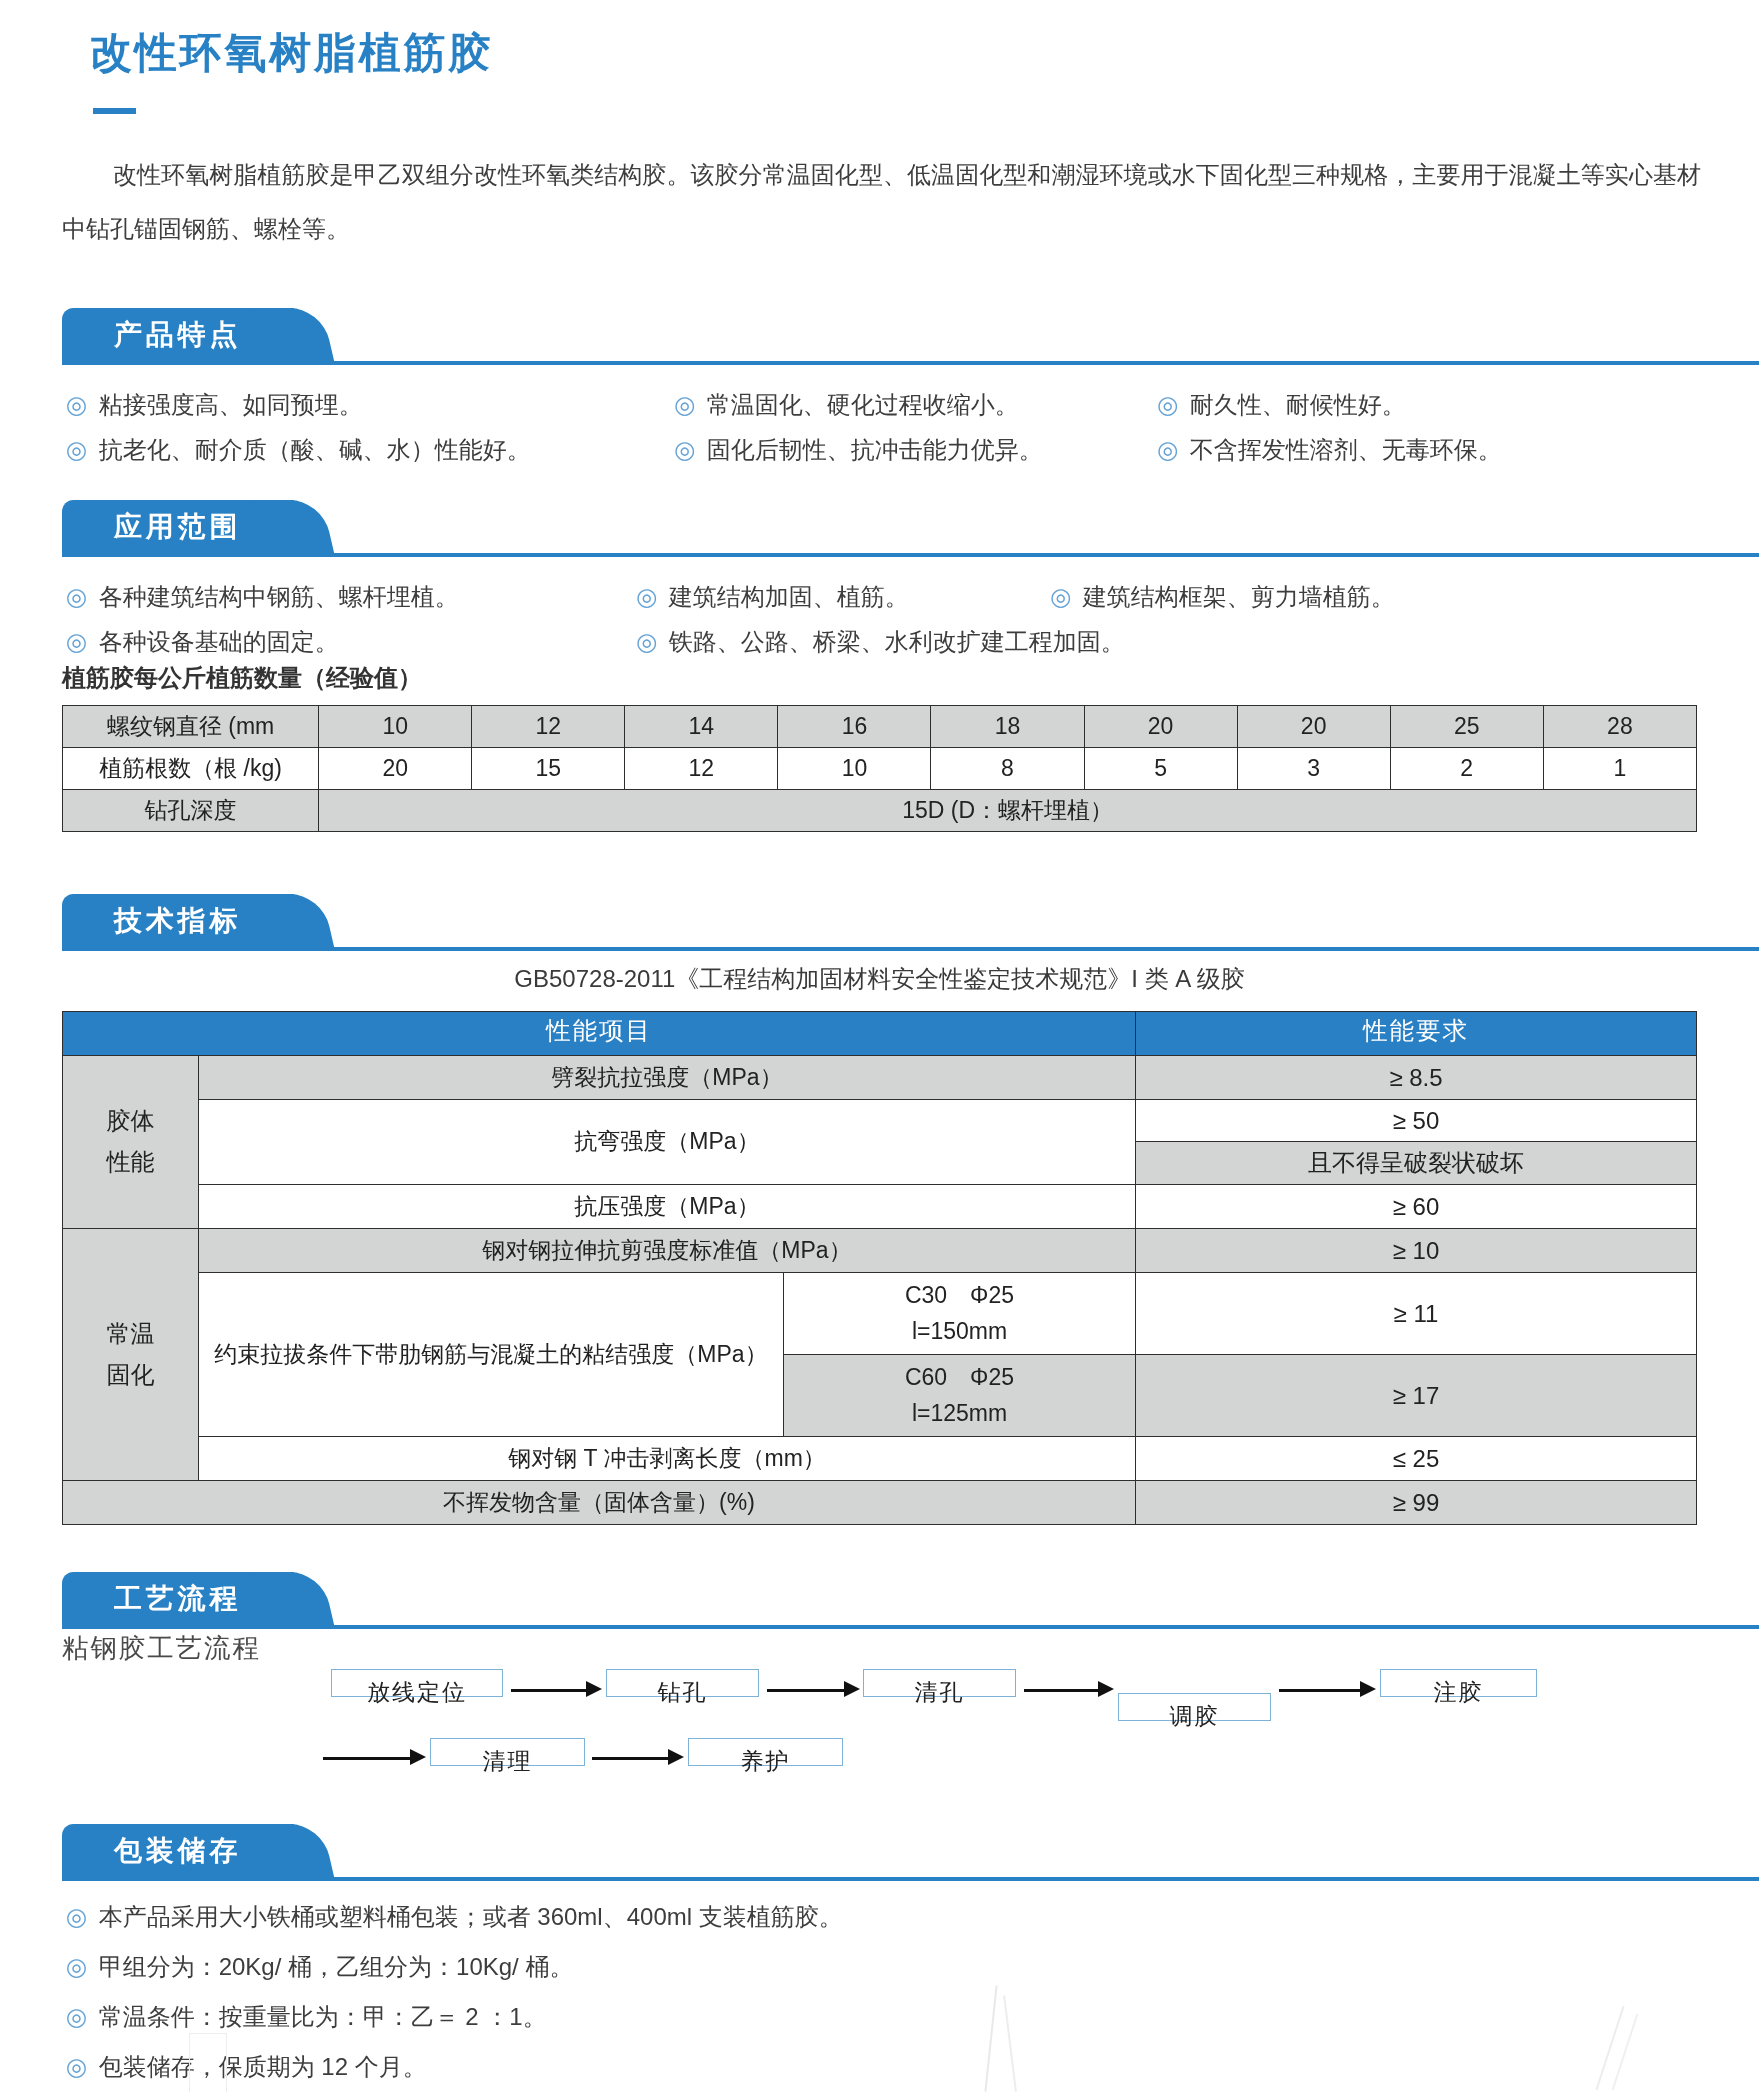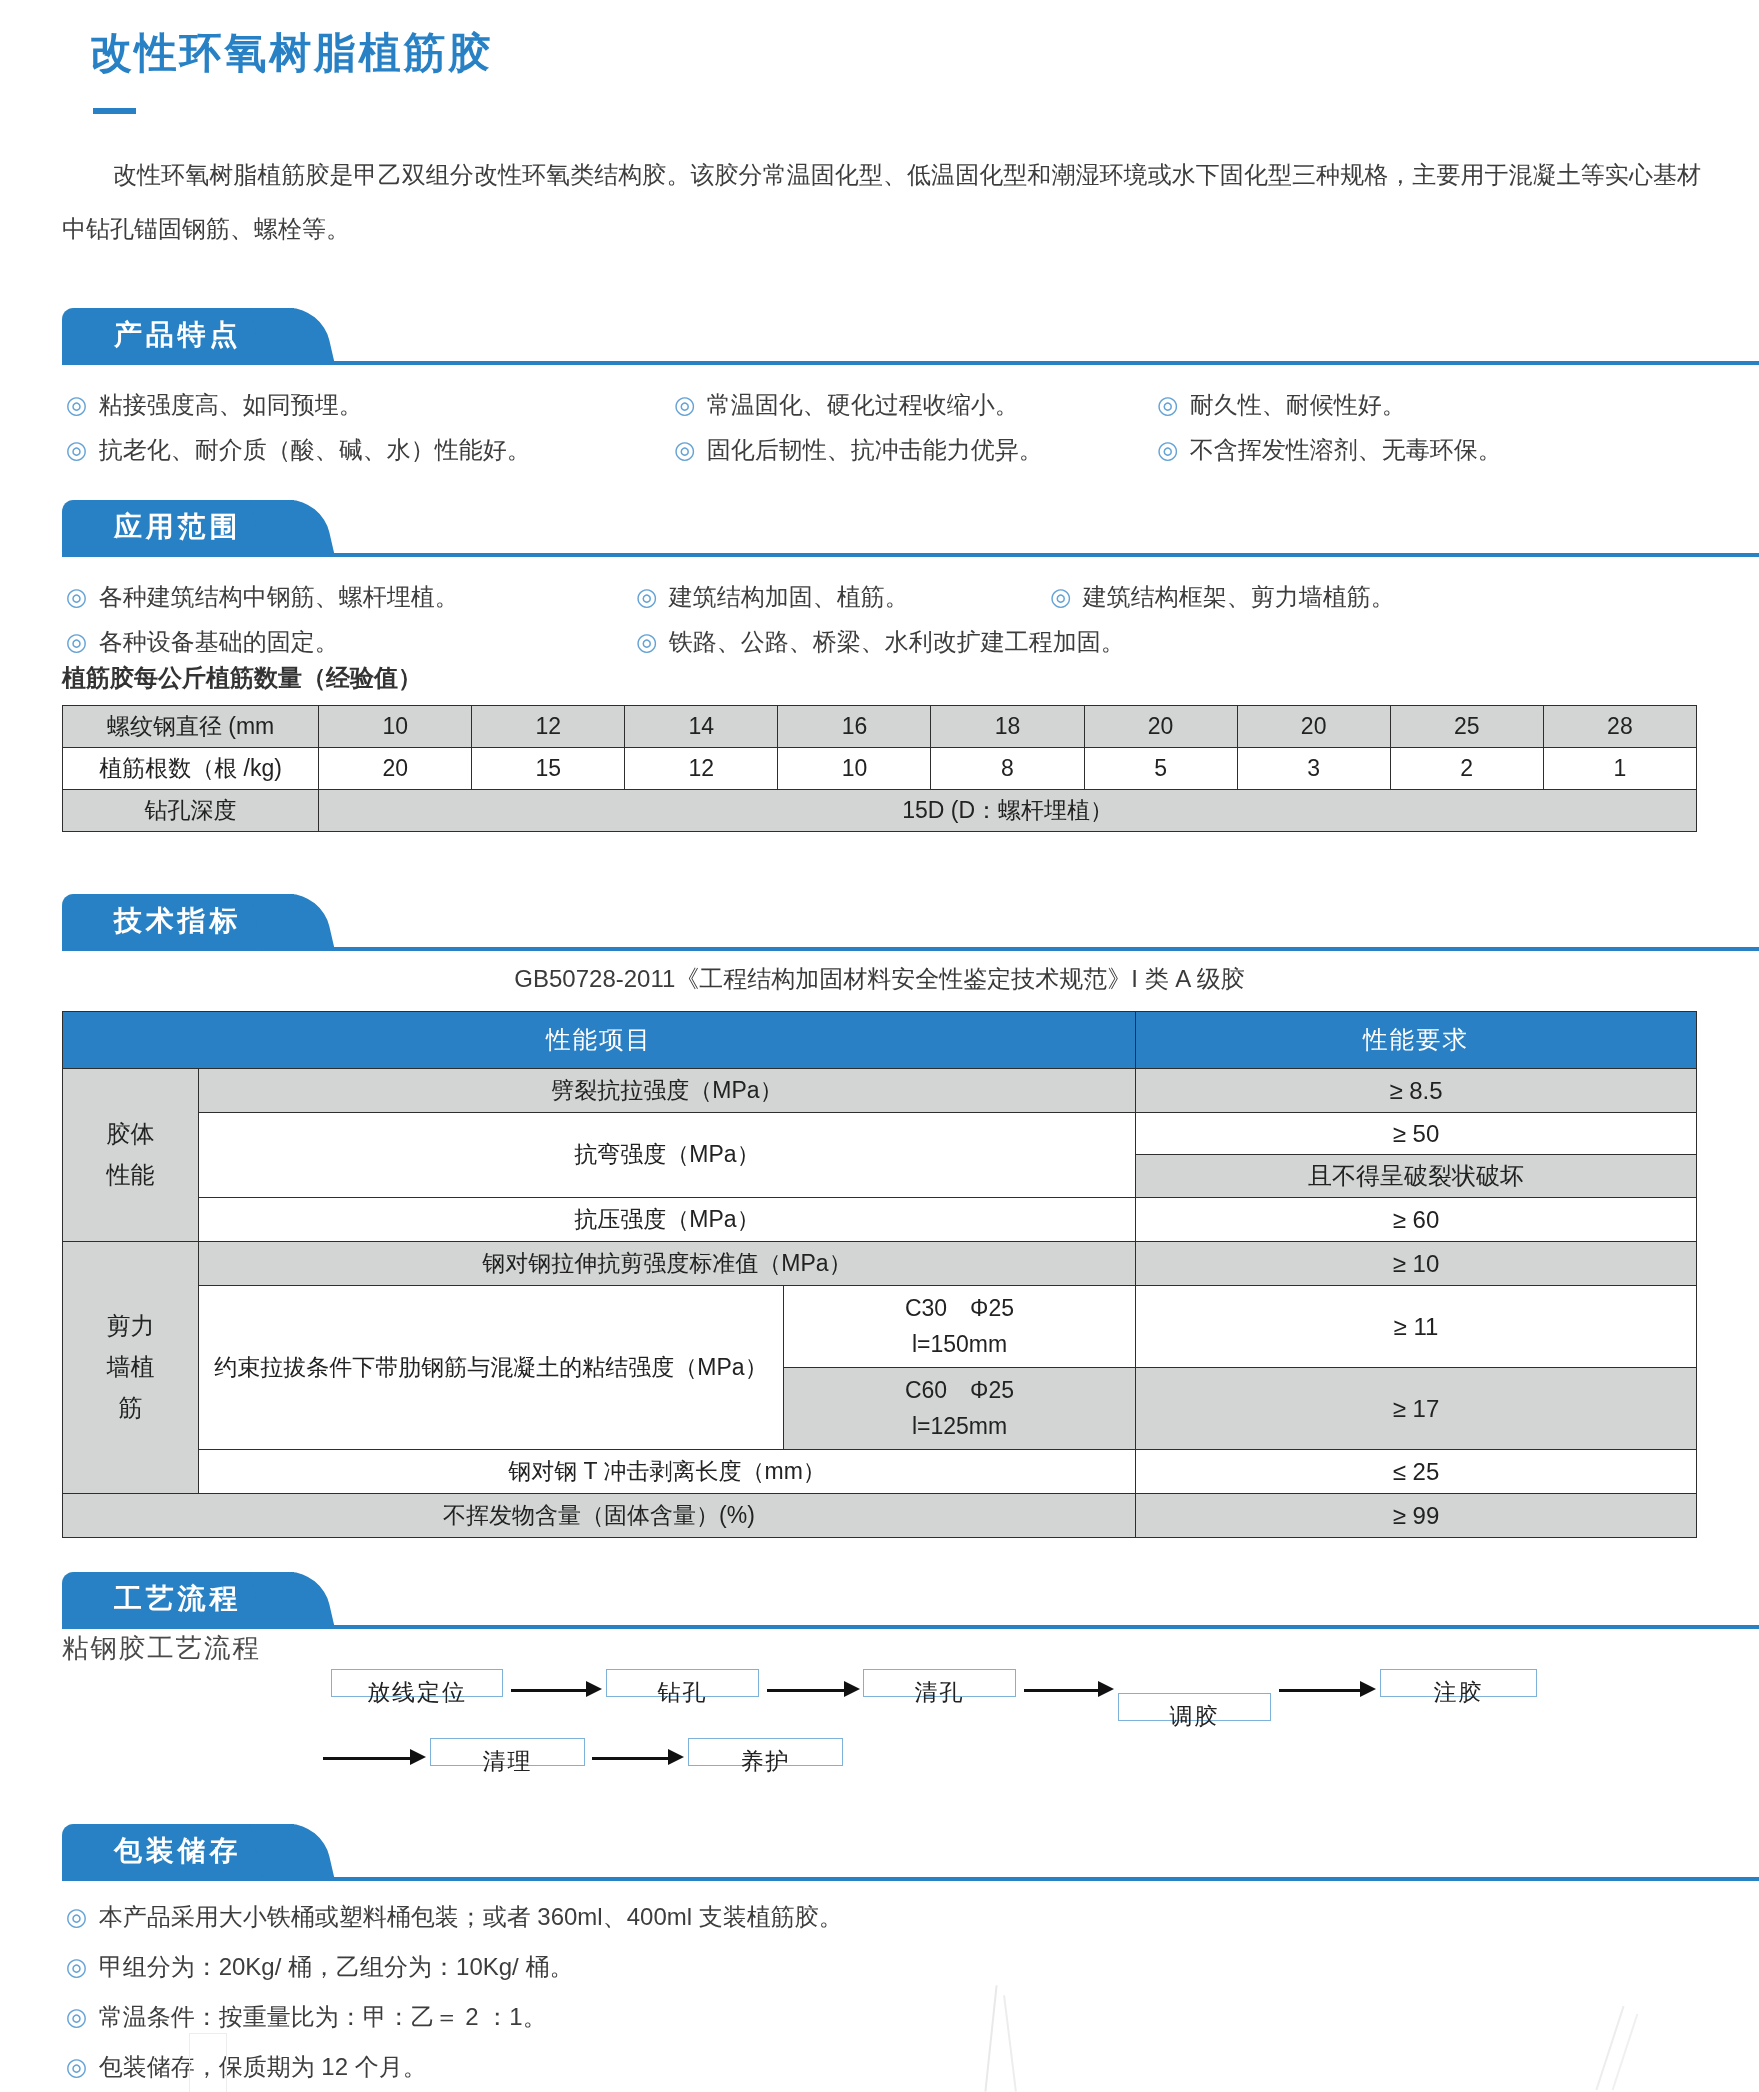--- a/index.html
+++ b/index.html
@@ -171,21 +171,21 @@
   <div class="gb-note">GB50728-2011《工程结构加固材料安全性鉴定技术规范》I 类 A 级胶</div>
 
   <table class="tech">
     <colgroup>
       <col style="width:136px">
         <col style="width:585px">
         <col style="width:352px">
         <col style="width:561px">
     </colgroup>
     <tbody>
-        <tr style="height:57px;">
+        <tr style="height:44px;font-family:Liberation Mono, monospace;">
       <td class="hd" colspan="3">性能项目</td>
       <td class="hd">性能要求</td>
     </tr>
     <tr style="height:44px;">
       <td class="g" rowspan="4">
             <div class="vgroup">胶体性能</div>
           </td>
       <td class="g" colspan="2">劈裂抗拉强度（MPa）</td>
       <td class="g req">≥ 8.5</td>
     </tr>
@@ -195,21 +195,21 @@
     </tr>
     <tr style="height:43px;">
       <td class="g req">且不得呈破裂状破坏</td>
     </tr>
     <tr style="height:44px;">
       <td colspan="2">抗压强度（MPa）</td>
       <td class="req">≥ 60</td>
     </tr>
     <tr style="height:44px;">
       <td class="g" rowspan="4">
-            <div class="vgroup">剪力墙植筋</div>
+            <div class="vgroup">常温固化</div>
           </td>
       <td class="g" colspan="2">钢对钢拉伸抗剪强度标准值（MPa）</td>
       <td class="g req">≥ 10</td>
     </tr>
     <tr style="height:82px;">
       <td rowspan="2">约束拉拔条件下带肋钢筋与混凝土的粘结强度（MPa）</td>
       <td>
         <div>C30　Φ25</div>
         <div>l=150mm</div>
       </td>

